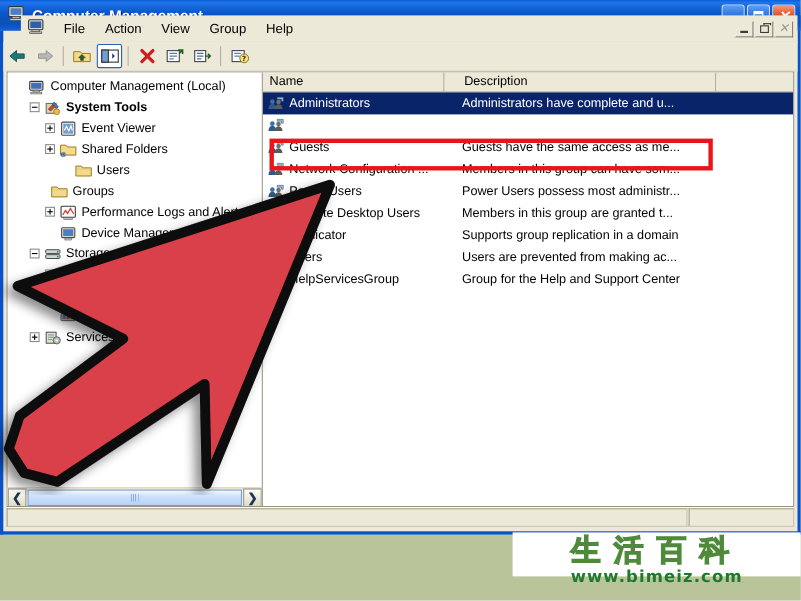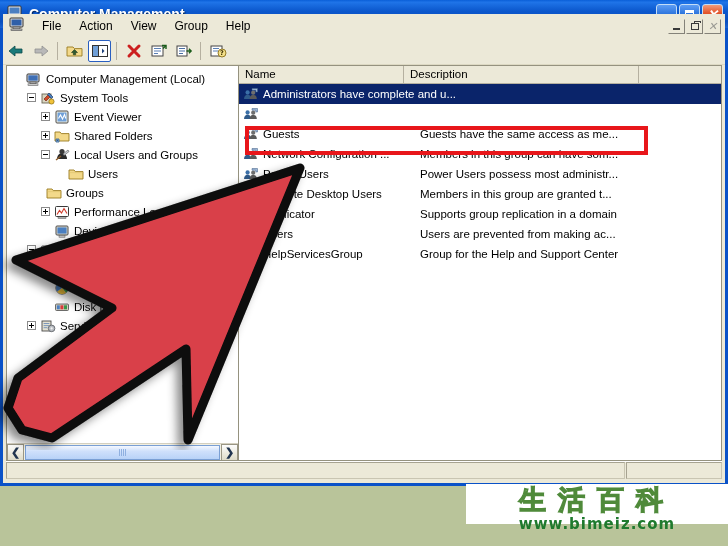--- a/index.html
+++ b/index.html
@@ -37,21 +37,21 @@
     display:flex;align-items:center;justify-content:center;
     box-sizing:border-box;
   }
   .tbbtn.min,.tbbtn.max{background:linear-gradient(180deg,#5d9df5 0%,#2f76dd 48%,#1a5cc4 100%);}
   .tbbtn.close{background:linear-gradient(180deg,#f29b7a 0%,#e2552b 45%,#c33d17 100%);}
   .glyph-min{width:8px;height:3px;background:#fff;margin-top:7px;}
   .glyph-max{width:9px;height:8px;border:1.5px solid #fff;border-top-width:3px;box-sizing:border-box;}
   .glyph-x{color:#fff;font-size:13px;font-weight:bold;line-height:11px;font-family:"Liberation Sans",sans-serif;}
   
   #menubar{
-    position:absolute;left:0;top:0;right:0;height:24px;
+    position:absolute;left:16px;top:0;right:0;height:24px;
     background:#ece9d8;
     display:flex;align-items:center;
     border-bottom:1px solid #ddd9c3;
   }
   #menubar .mb-icon{margin-left:6px;margin-right:8px;}
   .menu-item{
     font-size:12px;color:#000;padding:3px 9px;white-space:nowrap;
   }
   #menubar .mdi-btns{margin-left:auto;display:flex;margin-right:4px;gap:1px;}
   .mdibtn{
@@ -126,21 +126,21 @@
     flex:1 1 auto;height:15px;margin:0 1px;
     background:linear-gradient(180deg,#f4f8ff 0%,#cfe0fb 40%,#b8d2f7 100%);
     border:1px solid #7a9fd4;box-sizing:border-box;
     display:flex;align-items:center;justify-content:center;
   }
   .grip{width:7px;height:7px;background:repeating-linear-gradient(90deg,#8fb0e0 0 1px,transparent 1px 2px);}
   
   #listpane{flex:1 1 auto;position:relative;background:#fff;overflow:hidden;}
   #colhead{
     height:18px;display:flex;background:#ece9d8;
-    border-bottom:1px solid #b5b0a0;box-sizing:border-box;
+    border-bottom:1px solid #b5b0a0;box-sizing:border-box;gap:12px;
   }
   .col{
     font-size:11.5px;color:#000;padding:2px 0 0 6px;
     border-right:1px solid #b5b0a0;box-sizing:border-box;
     white-space:nowrap;overflow:hidden;
   }
   #col-name{width:165px;}
   #col-desc{width:235px;}
   #col-rest{flex:1 1 auto;border-right:none;}
   #listrows{position:absolute;left:0;top:18px;right:0;bottom:0;}
@@ -318,21 +318,21 @@
             <span class="nospace"></span>
             <span class="tgap"></span>
             <span class="ticon"><svg width="16" height="16" viewBox="0 0 16 16">
                 <rect x="1" y="3" width="12" height="8" rx="1" fill="#e4e4e4" stroke="#333" stroke-width="1"></rect>
                 <rect x="2.3" y="4.3" width="9.4" height="5.4" fill="#3f6fb5"></rect>
                 <rect x="4" y="11" width="6" height="1.8" fill="#bdbdbd" stroke="#444" stroke-width=".5"></rect>
                 <rect x="2" y="12.8" width="10" height="1.6" fill="#d2d2d2" stroke="#444" stroke-width=".5"></rect>
               </svg></span>
             <span>Computer Management (Local)</span>
           </div>
-          <div class="trow" style="padding-left: 20px;">
+          <div class="trow" style="padding-left: 20px; font-weight: bold;">
             <span class="plus"></span>
             <span class="tgap"></span>
             <span class="ticon"><svg width="16" height="16" viewBox="0 0 16 16">
                 <rect x="2" y="4" width="9" height="9" fill="#d8d4c0" stroke="#6a6655" stroke-width=".9"></rect>
                 <path d="M4 9 L8 5 L10 7 L6 11 Z" fill="#d04a2a" stroke="#7a2a15" stroke-width=".7"></path>
                 <path d="M9 3 L13 7 L11.5 8.5 L7.5 4.5 Z" fill="#4a7fc1" stroke="#22406a" stroke-width=".7"></path>
                 <circle cx="11.5" cy="11.5" r="2.6" fill="#f0c23a" stroke="#8a6a10" stroke-width=".7"></circle>
               </svg></span>
             <span>System Tools</span>
           </div>
@@ -348,31 +348,20 @@
           </div>
           <div class="trow" style="padding-left: 34px;">
             <span class="plus expandable"></span>
             <span class="tgap"></span>
             <span class="ticon"><svg width="16" height="16" viewBox="0 0 16 16">
                 <path d="M1 4 L6 4 L7.3 5.6 L15 5.6 L15 13 L1 13 Z" fill="#f3d98a" stroke="#9a7b20" stroke-width=".9"></path>
                 <path d="M2 11 L5 11 L5 14 L2 14 Z" fill="#9ec1e8" stroke="#2f5a8a" stroke-width=".8"></path>
                 <circle cx="3.5" cy="12.4" r=".8" fill="#2f5a8a"></circle>
               </svg></span>
             <span>Shared Folders</span>
-          </div>
-          <div class="trow" style="padding-left: 34px;">
-            <span class="plus"></span>
-            <span class="tgap"></span>
-            <span class="ticon"><svg width="16" height="16" viewBox="0 0 16 16">
-                <path d="M3 12 C3 8 6 6 8 6 C10 6 13 8 13 12 Z" fill="#2b2b2b"></path>
-                <circle cx="8" cy="4.6" r="2.6" fill="#3a3a3a"></circle>
-                <path d="M9 7 L14 3 L15 4.5 L10 8.5 Z" fill="#c9cdd2" stroke="#555" stroke-width=".6"></path>
-                <path d="M2 13 L7 9" stroke="#8a5a2a" stroke-width="1.4"></path>
-              </svg></span>
-            <span>Local Users and Groups</span>
           </div>
           <div class="trow" style="padding-left: 48px;">
             <span class="nospace"></span>
             <span class="tgap"></span>
             <span class="ticon"><svg width="16" height="16" viewBox="0 0 16 16">
                 <path d="M1 4 L6 4 L7.3 5.6 L15 5.6 L15 13 L1 13 Z" fill="#f3d98a" stroke="#9a7b20" stroke-width=".9"></path>
                 <path d="M1.6 6.6 L14.4 6.6" stroke="#e0c470" stroke-width=".7"></path>
               </svg></span>
             <span>Users</span>
           </div>
@@ -479,20 +468,21 @@
       </div>
       <div id="listrows">
           <div class="lrow sel">
             <span class="licon"><svg width="16" height="16" viewBox="0 0 16 16">
                 <path d="M1 13 C1 10 3 8.4 4.6 8.4 C6.2 8.4 8.2 10 8.2 13 Z" fill="#2f5a8a"></path>
                 <circle cx="4.6" cy="6.4" r="2.1" fill="#3a6fa8"></circle>
                 <path d="M6.6 13 C6.6 10.2 8.6 8.7 10.2 8.7 C11.8 8.7 13.8 10.2 13.8 13 Z" fill="#5a5a5a"></path>
                 <circle cx="10.2" cy="6.7" r="2.1" fill="#6f6f6f"></circle>
                 <path d="M9 2.5 L14.5 2.5 L14.5 6 L12.8 6 L12.8 4.2 L9 4.2 Z" fill="#9fb8d8" stroke="#3a5a80" stroke-width=".5"></path>
               </svg></span>
+            <span class="lname">Administrators</span>
             <span class="ldesc">Administrators have complete and u...</span>
           </div>
           <div class="lrow">
             <span class="licon"><svg width="16" height="16" viewBox="0 0 16 16">
                 <path d="M1 13 C1 10 3 8.4 4.6 8.4 C6.2 8.4 8.2 10 8.2 13 Z" fill="#2f5a8a"></path>
                 <circle cx="4.6" cy="6.4" r="2.1" fill="#3a6fa8"></circle>
                 <path d="M6.6 13 C6.6 10.2 8.6 8.7 10.2 8.7 C11.8 8.7 13.8 10.2 13.8 13 Z" fill="#5a5a5a"></path>
                 <circle cx="10.2" cy="6.7" r="2.1" fill="#6f6f6f"></circle>
                 <path d="M9 2.5 L14.5 2.5 L14.5 6 L12.8 6 L12.8 4.2 L9 4.2 Z" fill="#9fb8d8" stroke="#3a5a80" stroke-width=".5"></path>
               </svg></span>

